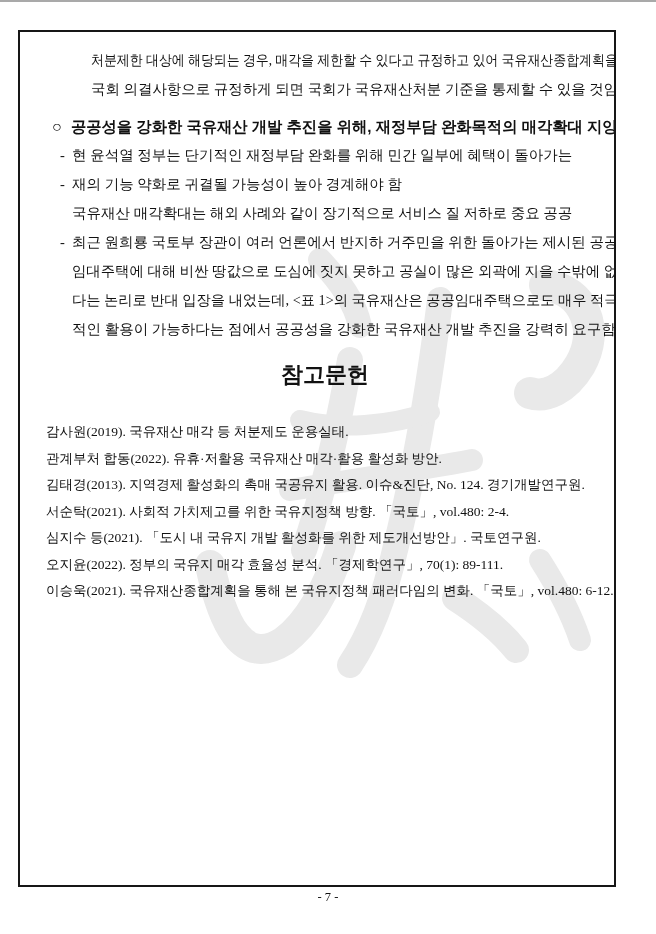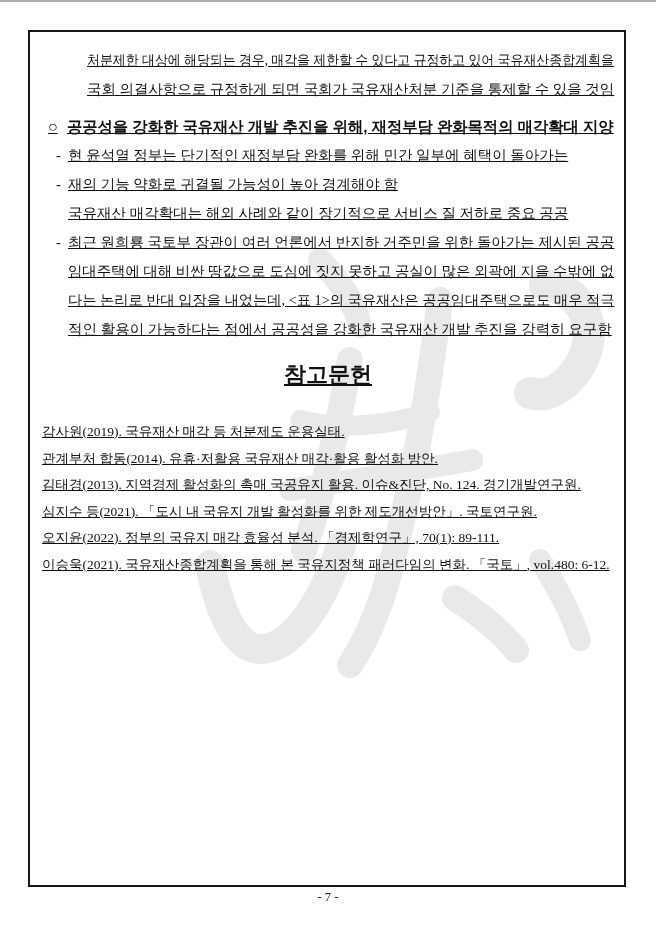--- a/index.html
+++ b/index.html
@@ -5,23 +5,23 @@
   html,body{margin:0;padding:0;}
   body{
     width:656px;height:934px;position:relative;background:#ffffff;
     font-family:"Liberation Serif","DejaVu Serif",serif;color:#111111;
     overflow:hidden;
   }
   .top-edge{
     position:absolute;left:0;top:0;width:656px;height:2px;background:#a9a9a9;
   }
   .page-box{
-    position:absolute;left:28px;top:30px;width:598px;height:857px;
+    position:absolute;left:18px;top:30px;width:598px;height:857px;
     box-sizing:border-box;border:2px solid #161616;
-    padding:14px 12px 0 14px;overflow:hidden;text-decoration:underline;
+    padding:14px 12px 0 28px;overflow:hidden;
   }
   .wm{position:absolute;left:0;top:0;width:656px;height:934px;z-index:0;}
   .layer{position:relative;z-index:1;}
   .intro{margin-left:43px;font-size:14.5px;line-height:29px;}
   .fit{display:block;white-space:nowrap;}
   .sec-heading{
     margin:8px 0 0 4px;display:flex;gap:9px;align-items:flex-start;
     font-family:"Liberation Sans","DejaVu Sans",sans-serif;
     font-weight:700;font-size:15.5px;line-height:29px;
   }
@@ -91,22 +91,23 @@
         <span class="fit" style="transform-origin: left center; transform: scaleX(0.990926);">임대주택에 대해 비싼 땅값으로 도심에 짓지 못하고 공실이 많은 외곽에 지을 수밖에 없</span>
         <span class="fit" style="transform-origin: left center; transform: scaleX(0.982014);">다는 논리로 반대 입장을 내었는데, &lt;표 1&gt;의 국유재산은 공공임대주택으로도 매우 적극</span>
         <span class="fit">적인 활용이 가능하다는 점에서 공공성을 강화한 국유재산 개발 추진을 강력히 요구함</span>
       </div>
     </div>
 
     <div class="refs-title">참고문헌</div>
 
     <div class="refs">
       <span class="fit">감사원(2019). 국유재산 매각 등 처분제도 운용실태.</span>
-      <span class="fit">관계부처 합동(2014). 유휴·저활용 국유재산 매각·활용 활성화 방안.</span>
+      <span class="fit">관계부처 합동(2022). 유휴·저활용 국유재산 매각·활용 활성화 방안.</span>
       <span class="fit">김태경(2013). 지역경제 활성화의 촉매 국공유지 활용. 이슈&amp;진단, No. 124. 경기개발연구원.</span>
+      <span class="fit">서순탁(2021). 사회적 가치제고를 위한 국유지정책 방향. 「국토」, vol.480: 2-4.</span>
       <span class="fit">심지수 등(2021). 「도시 내 국유지 개발 활성화를 위한 제도개선방안」. 국토연구원.</span>
       <span class="fit">오지윤(2022). 정부의 국유지 매각 효율성 분석. 「경제학연구」, 70(1): 89-111.</span>
       <span class="fit">이승욱(2021). 국유재산종합계획을 통해 본 국유지정책 패러다임의 변화. 「국토」, vol.480: 6-12.</span>
     </div>
 
   </div>
 </div>
 
 <div class="page-num">- 7 -</div>
 

